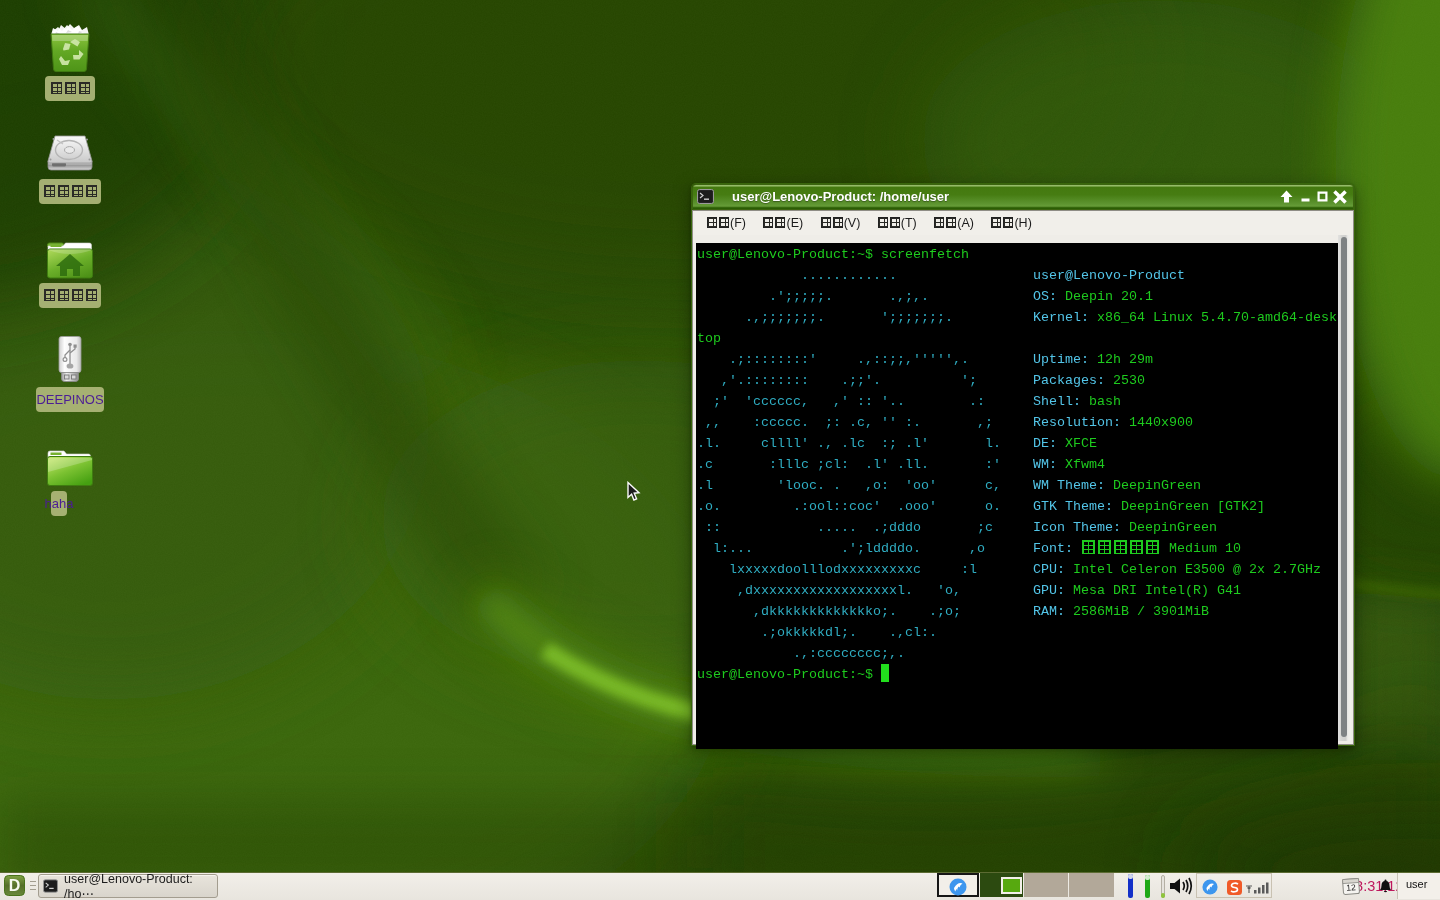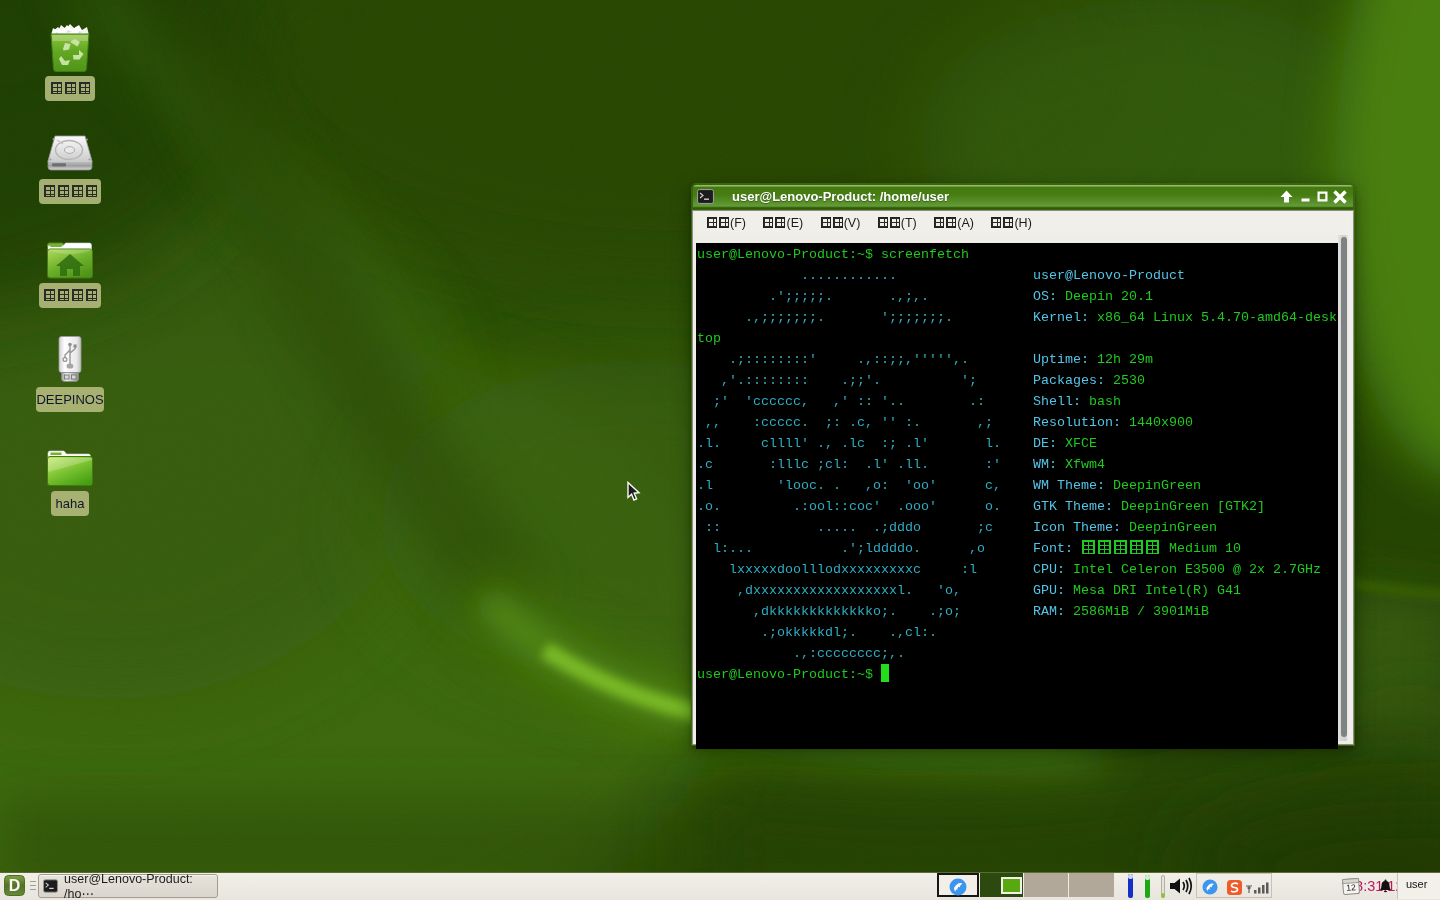--- a/index.html
+++ b/index.html
@@ -1,16 +1,16 @@
 <!DOCTYPE html>
 <html><head><meta charset="utf-8"><title>d</title><style>
 html,body{margin:0;padding:0;width:1440px;height:900px;overflow:hidden;font-family:"Liberation Sans",sans-serif;}
 .abs{position:absolute;}
 #wall{position:absolute;left:0;top:0;}
-.chip{position:absolute;background:rgba(172,181,120,.95);border-radius:4px;color:#0f172a;
+.chip{position:absolute;background:rgba(172,181,120,.95);border-radius:4px;color:#4c1d95;
  font-size:13px;display:flex;align-items:center;justify-content:center;white-space:nowrap;}
 .cj{display:inline-block;width:11px;height:12px;margin:0 1.5px;vertical-align:-1px;
  border:1px solid #2a2a26;box-sizing:border-box;
  background:repeating-linear-gradient(to bottom,#2a2a26 0 1px,transparent 1px 4px),
             repeating-linear-gradient(to right,#2a2a26 0 1px,transparent 1px 5px);}
 #win{position:absolute;left:692px;top:184px;width:662px;height:561px;
  box-shadow:0 0 0 1px #38660b,0 6px 18px rgba(10,20,0,.5),0 2px 4px rgba(0,0,0,.4);border-radius:4px 4px 0 0;}
 #tbar{position:absolute;left:0;top:0;width:662px;height:26px;border-radius:4px 4px 0 0;
  background:linear-gradient(#95bb68 0,#95bb68 4%,#44790f 9%,#467c12 40%,#5d9430 78%,#669c38 88%,#2b5d04 95%,#2b5d04 100%);
  border:1px solid #3c6410;box-sizing:border-box;}
@@ -197,21 +197,21 @@
         <stop offset="0" stop-color="#b8e060"></stop>
         <stop offset="0.45" stop-color="#7cc232"></stop>
         <stop offset="1" stop-color="#45a011"></stop>
       </linearGradient>
     </defs>
 <path fill="#fff" stroke="#d0d0d0" stroke-width="0.6" d="M2 6 q0 -2 2 -2 h14 l2.5 3 h22 q2 0 2 2 v4 h-42.5z"></path>
 <rect x="4.5" y="5.5" width="11" height="2.5" fill="#76b230"></rect>
 <rect x="1.5" y="9.5" width="45" height="29" rx="2.5" fill="url(#hg)" stroke="#3f7d10" stroke-width="1"></rect>
 <path fill="#ffffff" opacity="0.22" d="M2 25 L46 13 L46 11 L2 11z"></path>
 </svg>
-<div class="chip" style="left:51.0px;top:490.5px;width:38px;height:25px;">haha</div>
+<div class="chip" style="left:51.0px;top:490.5px;width:16px;height:25px;">haha</div>
 <div id="win">
  <div id="tbar"></div>
  <div id="ttext">user@Lenovo-Product: /home/user</div>
  <div id="frame"></div>
  <div id="menu">
       <span class="mi"><span class="cj"></span><span class="cj"></span>(F)</span>
       <span class="mi"><span class="cj"></span><span class="cj"></span>(E)</span>
       <span class="mi"><span class="cj"></span><span class="cj"></span>(V)</span>
       <span class="mi"><span class="cj"></span><span class="cj"></span>(T)</span>
       <span class="mi"><span class="cj"></span><span class="cj"></span>(A)</span>

